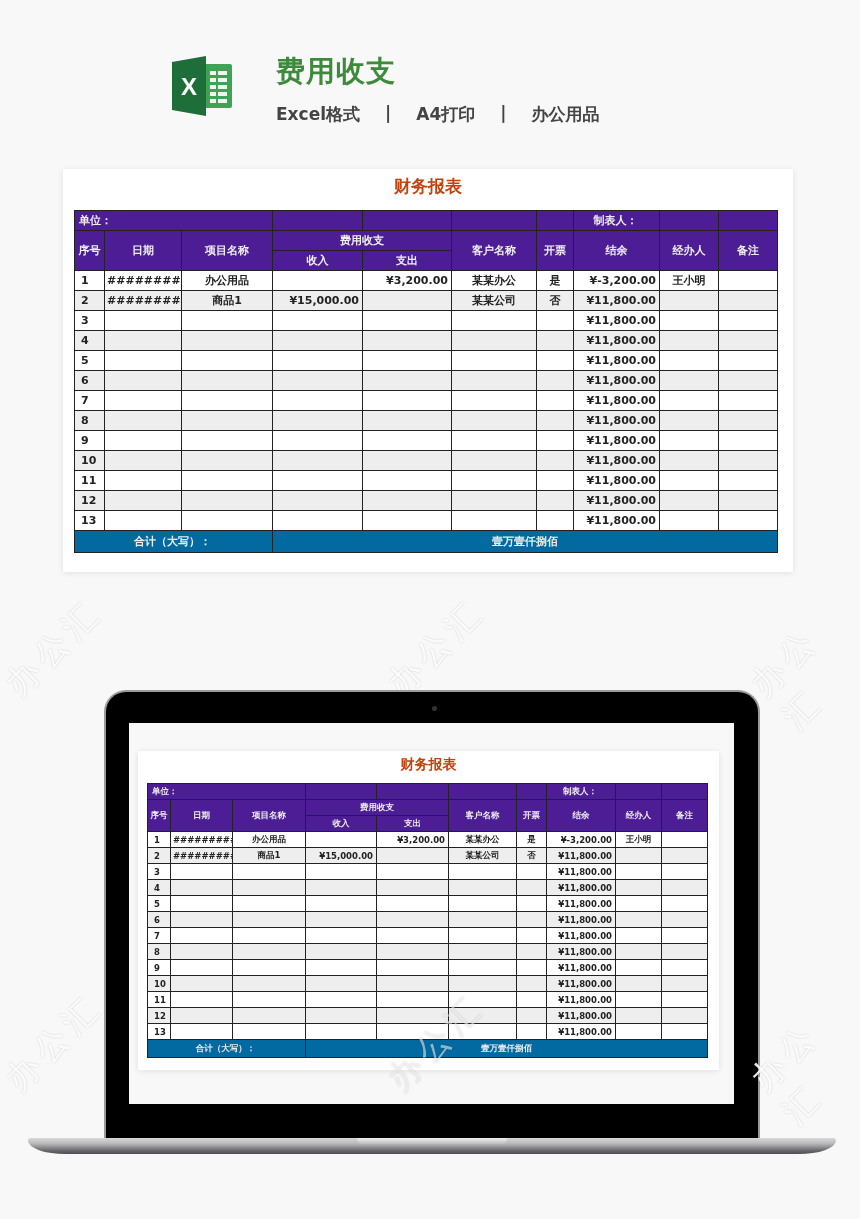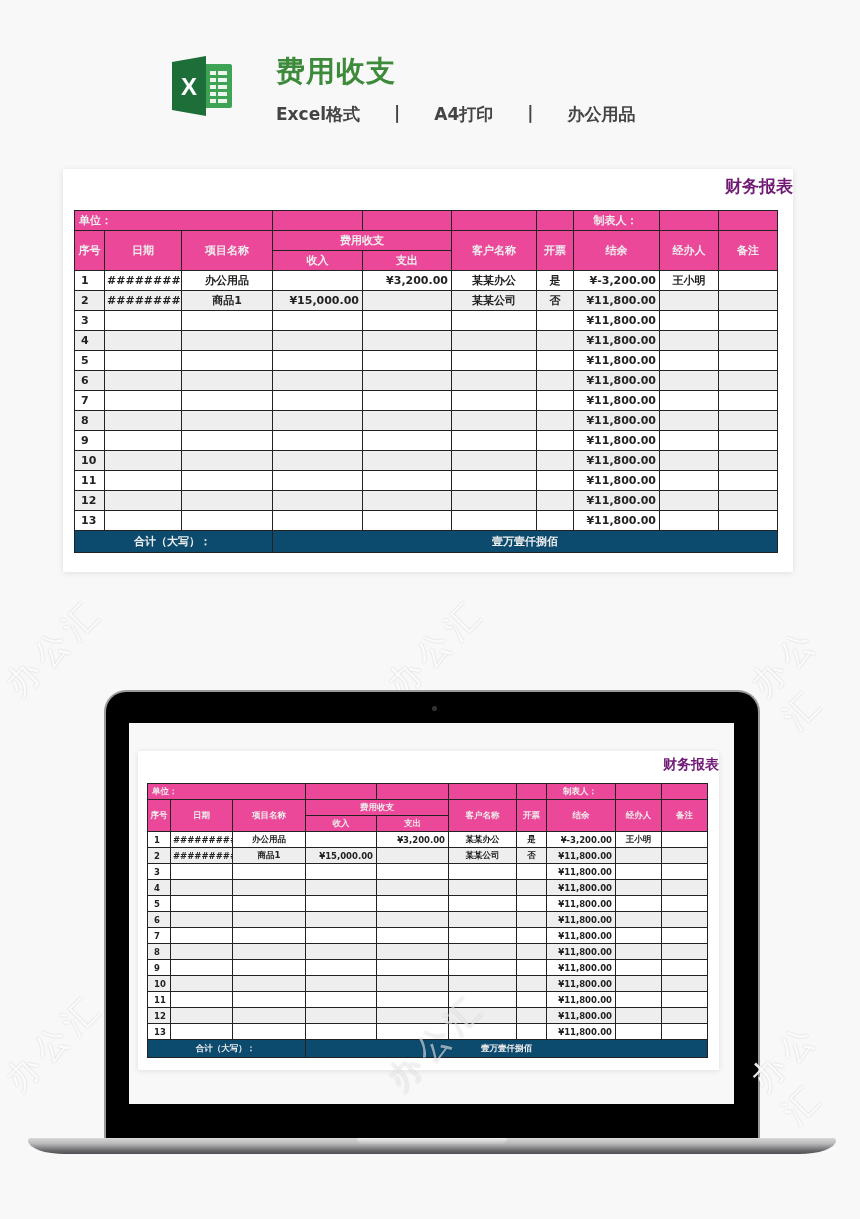--- a/index.html
+++ b/index.html
@@ -8,50 +8,50 @@
     background: #f8f8f8;
     font-family: "DejaVu Sans", "Liberation Sans", sans-serif;
     position: relative;
     overflow: hidden;
     color: #222;
   }
   
   .header { position: absolute; left: 0; top: 0; width: 860px; height: 160px; }
   .xl-icon { position: absolute; left: 172px; top: 56px; width: 62px; height: 60px; }
   .title { position: absolute; left: 276px; top: 52px; font-size: 29px; font-weight: bold; color: #3d8a3a; letter-spacing: 1px; }
-  .subtitle { position: absolute; left: 276px; top: 103px; font-size: 17px; font-weight: bold; color: #444; display: flex; gap: 16px; }
+  .subtitle { position: absolute; left: 276px; top: 103px; font-size: 17px; font-weight: bold; color: #444; display: flex; gap: 7px; }
   .subtitle span { white-space: pre; }
   .subtitle .sep { margin: 0 18px; }
 
   
   .card {
     position: absolute; background: #fff;
     box-shadow: 0 1px 6px rgba(0,0,0,0.10);
   }
   .card .sheet-title {
-    position: absolute; left: 0; right: 0; text-align: right;
-    font-family: "DejaVu Serif", "Liberation Serif", serif; color: #701a75; font-weight: bold;
+    position: absolute; left: 0; right: 0; text-align: center;
+    font-family: "DejaVu Serif", "Liberation Serif", serif; color: #c2410c; font-weight: bold;
   }
   table.sheet {
     position: absolute; border-collapse: collapse; table-layout: fixed;
     font-family: "DejaVu Sans", "Liberation Sans", sans-serif;
   }
   table.sheet td {
     border: 1px solid #222; text-align: center; vertical-align: middle;
     overflow: hidden; white-space: nowrap; padding: 0 2px;
   }
-  table.sheet .hd { background: #ec4899; color: #eee; font-weight: bold; }
+  table.sheet .hd { background: #4c1d95; color: #eee; font-weight: bold; }
   table.sheet .hd-left { text-align: left; padding-left: 4px; }
   table.sheet .hd-right { text-align: center; padding-right: 4px; }
   table.sheet tr.odd td.c { background: #fff; }
   table.sheet tr.even td.c { background: #eeeeee; }
   table.sheet td.num { text-align: right; padding-right: 3px; font-weight: bold; }
   table.sheet td.idx { text-align: left; padding-left: 6px; font-weight: bold; }
   table.sheet td.b { font-weight: bold; }
-  table.sheet tr.foot td { background: #0c4a6e; color: #eee; font-weight: bold; }
+  table.sheet tr.foot td { background: #0369a1; color: #eee; font-weight: bold; }
 
   
   .card-big { left: 63px; top: 169px; width: 730px; height: 403px; }
   .card-big .sheet-title { top: 6px; font-size: 17px; }
   .card-big table.sheet { left: 11px; top: 41px; width: 703px; font-size: 11px; }
   .card-big table.sheet tr { height: 20px; }
   .card-big table.sheet tr.h1 { height: 20px; }
   .card-big table.sheet tr.foot { height: 22px; }
 
   

